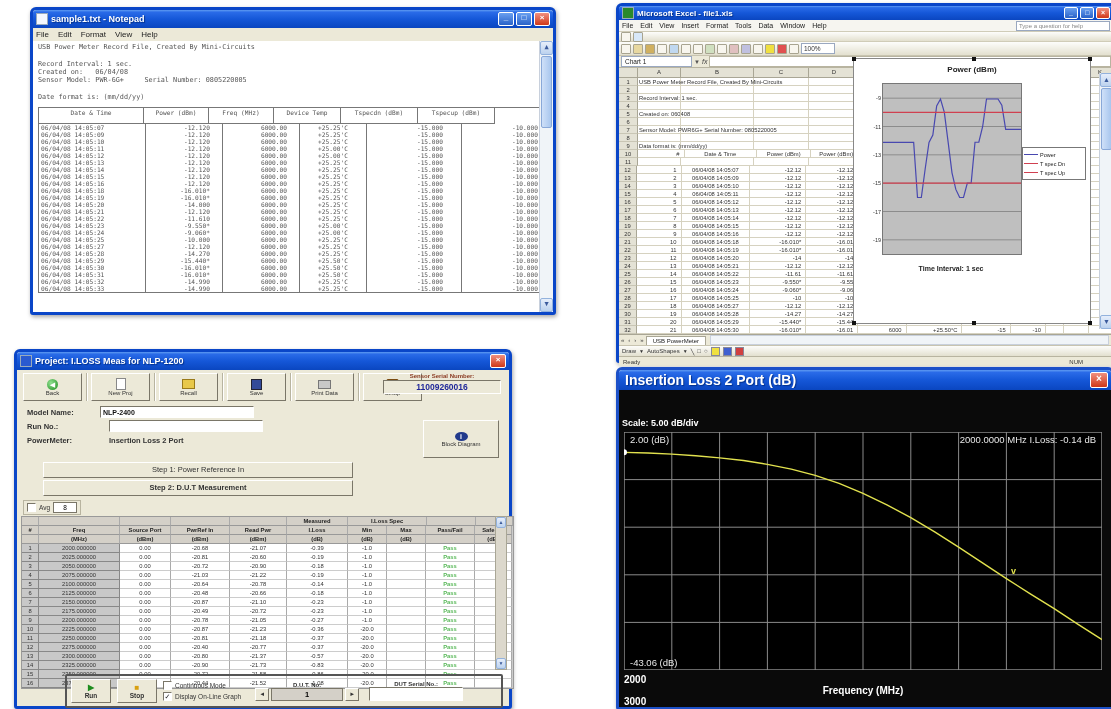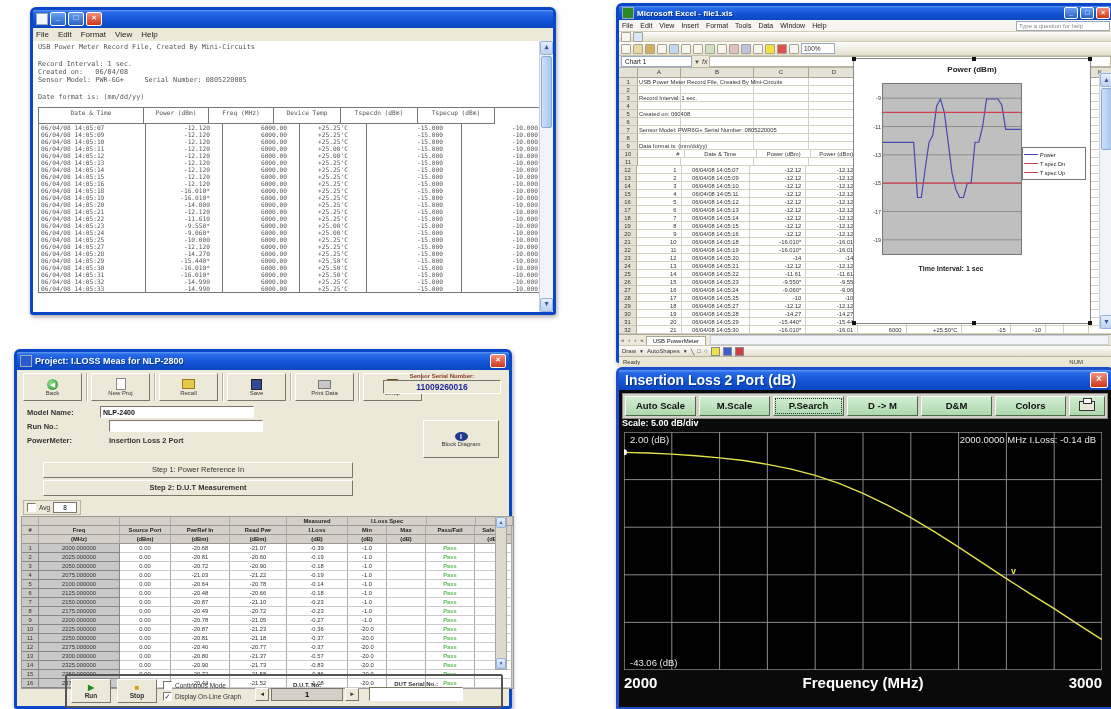--- a/index.html
+++ b/index.html
@@ -123,31 +123,32 @@
   .gbtn{flex:1;height:18px;background:linear-gradient(180deg,#d2eed2,#aed8ae);border:1px solid;border-color:#f0fff0 #4a6a4a #4a6a4a #f0fff0;font-size:9.5px;font-weight:bold;color:#111;text-align:center;line-height:18px;font-family:"Liberation Sans",sans-serif;}
   .gbtn.focus{outline:1px dotted #333;outline-offset:-3px;}
   .gprint{width:34px;flex:none;display:flex;align-items:center;justify-content:center;}
   .prn-sh{width:14px;height:8px;background:#e8e8d8;border:1px solid #333;position:relative;}
   .prn-sh::before{content:"";position:absolute;left:3px;top:-4px;width:7px;height:4px;background:#fff;border:1px solid #333;}
   .g-scale{position:absolute;left:3px;top:28px;color:#fff;font-size:9px;font-weight:bold;}
   #g-plot{position:absolute;left:5px;top:42px;width:478px;height:238px;background:#000;}
   .g-tl{position:absolute;left:6px;top:2px;color:#e8e8e8;font-size:9.5px;}
   .g-tr{position:absolute;right:6px;top:2px;color:#e8e8e8;font-size:9.5px;}
   .g-bl{position:absolute;left:6px;bottom:2px;color:#e8e8e8;font-size:9.5px;}
-  .g-xaxis{position:absolute;left:5px;width:478px;top:284px;height:14px;display:flex;color:#fff;font-size:15px;font-weight:bold;}
+  .g-xaxis{position:absolute;left:5px;width:478px;top:284px;height:14px;display:flex;color:#fff;font-size:10px;font-weight:bold;flex-direction:column;}
   .g-xaxis .xc{flex:1;text-align:center;}
   
   .mini-sq{width:7px;height:7px;border:1px solid #889;}
 </style>
 </head>
 <body>
 
 <div class="win" id="notepad">
   <div class="tb">
     <span class="tb-ico"></span>
+    <span class="tb-title">sample1.txt - Notepad</span>
     <span style="display:flex">
       <span class="tbtn b">_</span>
       <span class="tbtn b">□</span>
       <span class="tbtn close">×</span>
     </span>
   </div>
   <div class="np-menubar" id="np-menubar">
       <span>File</span>
       <span>Edit</span>
       <span>Format</span>
@@ -966,21 +967,21 @@
   </div>
   <div class="xl-status">
     <span class="rd">Ready</span>
     <span class="nm">NUM</span>
   </div>
 </div>
 
 <div class="win" id="iloss">
   <div class="tb">
     <span class="tb-ico" style="background:#2a5ad0"></span>
-    <span class="tb-title">Project: I.LOSS Meas for NLP-2800</span>
+    <span class="tb-title">Project: I.LOSS Meas for NLP-1200</span>
     <span class="tbtn close">×</span>
   </div>
   <div class="il-body">
     <div class="il-toolbar" id="il-toolbar">
         <div class="il-tbtn btn3d">
           <span class="ic">
             <span class="ic-back">◀</span>
           </span>
           <span>Back</span>
         </div>
@@ -1315,31 +1316,20 @@
     </div>
   </div>
 </div>
 
 <div class="win" id="graph">
   <div class="tb">
     <span class="tb-title">Insertion Loss 2 Port (dB)</span>
     <span class="tbtn close" style="width:16px;height:14px;font-size:10px;line-height:12px">×</span>
   </div>
   <div class="g-body">
-    <div class="g-btns" id="g-btns">
-        <div class="gbtn">Auto Scale</div>
-        <div class="gbtn">M.Scale</div>
-        <div class="gbtn focus">P.Search</div>
-        <div class="gbtn">D -&gt; M</div>
-        <div class="gbtn">D&amp;M</div>
-        <div class="gbtn">Colors</div>
-        <div class="gbtn gprint">
-          <span class="prn-sh"></span>
-        </div>
-      </div>
     <div class="g-scale">Scale: 5.00 dB/div</div>
     <div id="g-plot">
       <svg id="g-svg" width="478" height="238" style="position:absolute;left:0;top:0">
           <line x1="0" y1="0" x2="0" y2="238" stroke="#8a8a8a" stroke-width="1.5"></line>
           <line x1="47.8" y1="0" x2="47.8" y2="238" stroke="#8a8a8a" stroke-width="1"></line>
           <line x1="95.6" y1="0" x2="95.6" y2="238" stroke="#8a8a8a" stroke-width="1"></line>
           <line x1="143.4" y1="0" x2="143.4" y2="238" stroke="#8a8a8a" stroke-width="1"></line>
           <line x1="191.2" y1="0" x2="191.2" y2="238" stroke="#8a8a8a" stroke-width="1"></line>
           <line x1="239" y1="0" x2="239" y2="238" stroke="#8a8a8a" stroke-width="1"></line>
           <line x1="286.8" y1="0" x2="286.8" y2="238" stroke="#8a8a8a" stroke-width="1"></line>

